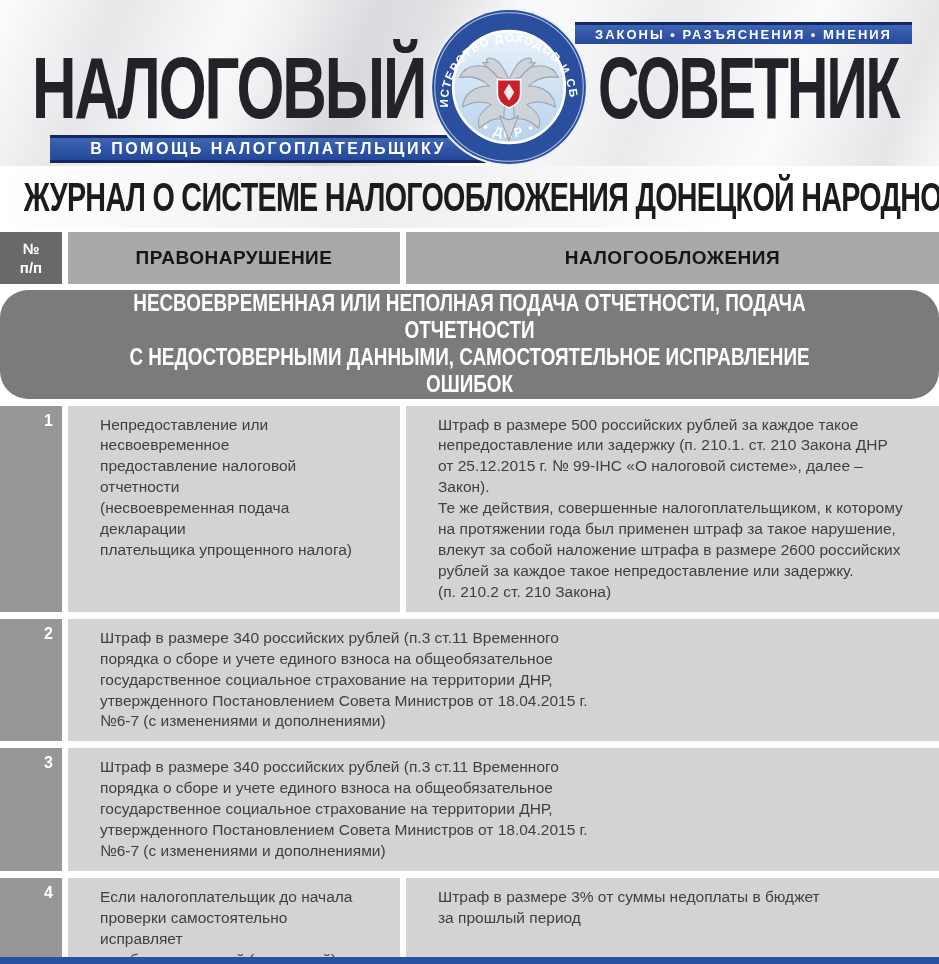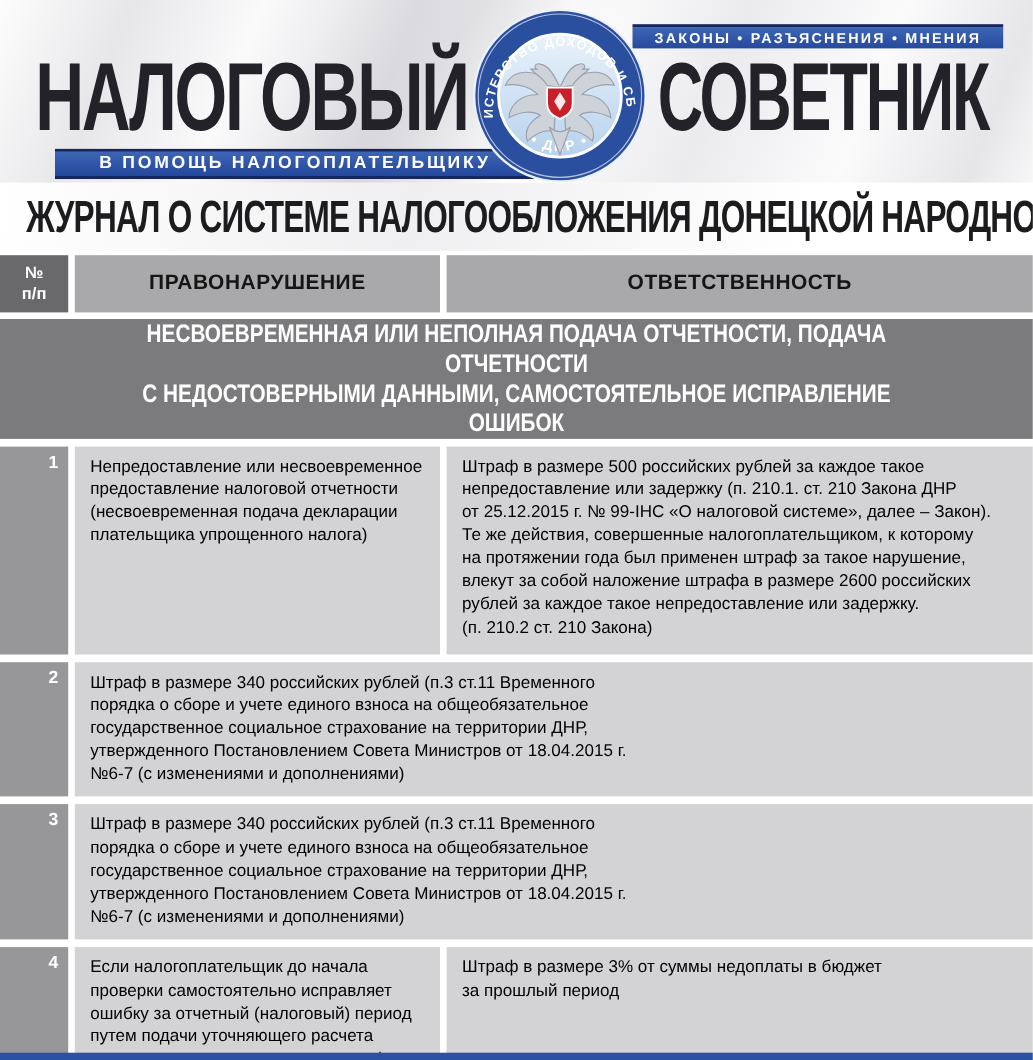--- a/index.html
+++ b/index.html
@@ -58,35 +58,35 @@
   }
   .th {
     background:#a9a9ab; color:#151515; font-weight:bold; font-size:19px; letter-spacing:.5px;
     display:flex; align-items:center; justify-content:center;
   }
   .th.violation { width:332px; }
   .th.liability { flex:1; }
 
   .section-band {
     margin-top:6px; background:#7b7b7d; color:#ffffff; min-height:48px;
-    display:flex; align-items:center; justify-content:center;
+    display:flex; align-items:center; justify-content:center;border-radius:28px;
   }
   .section-band > span {
     display:inline-block; text-align:center; font-weight:bold; font-size:23px;
     line-height:1.18; white-space:pre-line; transform:scaleX(0.82); transform-origin:center;
   }
 
   .trow { display:flex; gap:6px; margin-top:7px; }
   .row-num {
     width:62px; background:#97979a; color:#ffffff; font-weight:bold; font-size:16px;
     text-align:right; padding:6px 9px 0 0;
   }
   .cell {
-    background:#d3d3d5; color:#000000; font-size:15.5px; line-height:1.35;
-    padding:9px 14px; white-space:pre-line;
+    background:#d3d3d5; color:#404040; font-size:15.5px; line-height:1.35;
+    padding:9px 32px; white-space:pre-line;
   }
   .cell.violation { width:332px; }
   .cell.liability { flex:1; }
   .trow.r1 .cell { min-height:189px; }
   .trow.r2 .cell, .trow.r3 .cell { min-height:118px; }
   .trow.r4 .cell { min-height:157px; }
 
   .footer-strip { position:absolute; left:0; bottom:0; width:100%; height:7px; background:#2b51a3; }
 </style>
 </head>
@@ -132,21 +132,21 @@
   </div>
 
   <div class="subtitle-bar">
     <div class="subtitle-text">ЖУРНАЛ О СИСТЕМЕ НАЛОГООБЛОЖЕНИЯ ДОНЕЦКОЙ НАРОДНОЙ РЕСПУБЛИКИ</div>
   </div>
 
   <div class="thead">
     <div class="th-num">№
 п/п</div>
     <div class="th violation">ПРАВОНАРУШЕНИЕ</div>
-    <div class="th liability">ОТВЕТСТВЕННОСТЬ</div>
+    <div class="th liability">НАЛОГООБЛОЖЕНИЯ</div>
   </div>
 
   <div class="section-band">
     <span>НЕСВОЕВРЕМЕННАЯ ИЛИ НЕПОЛНАЯ ПОДАЧА ОТЧЕТНОСТИ, ПОДАЧА ОТЧЕТНОСТИ
 С НЕДОСТОВЕРНЫМИ ДАННЫМИ, САМОСТОЯТЕЛЬНОЕ ИСПРАВЛЕНИЕ ОШИБОК</span>
   </div>
 
   <div class="trow r1">
     <div class="row-num">1</div>
     <div class="cell violation">Непредоставление или несвоевременное

